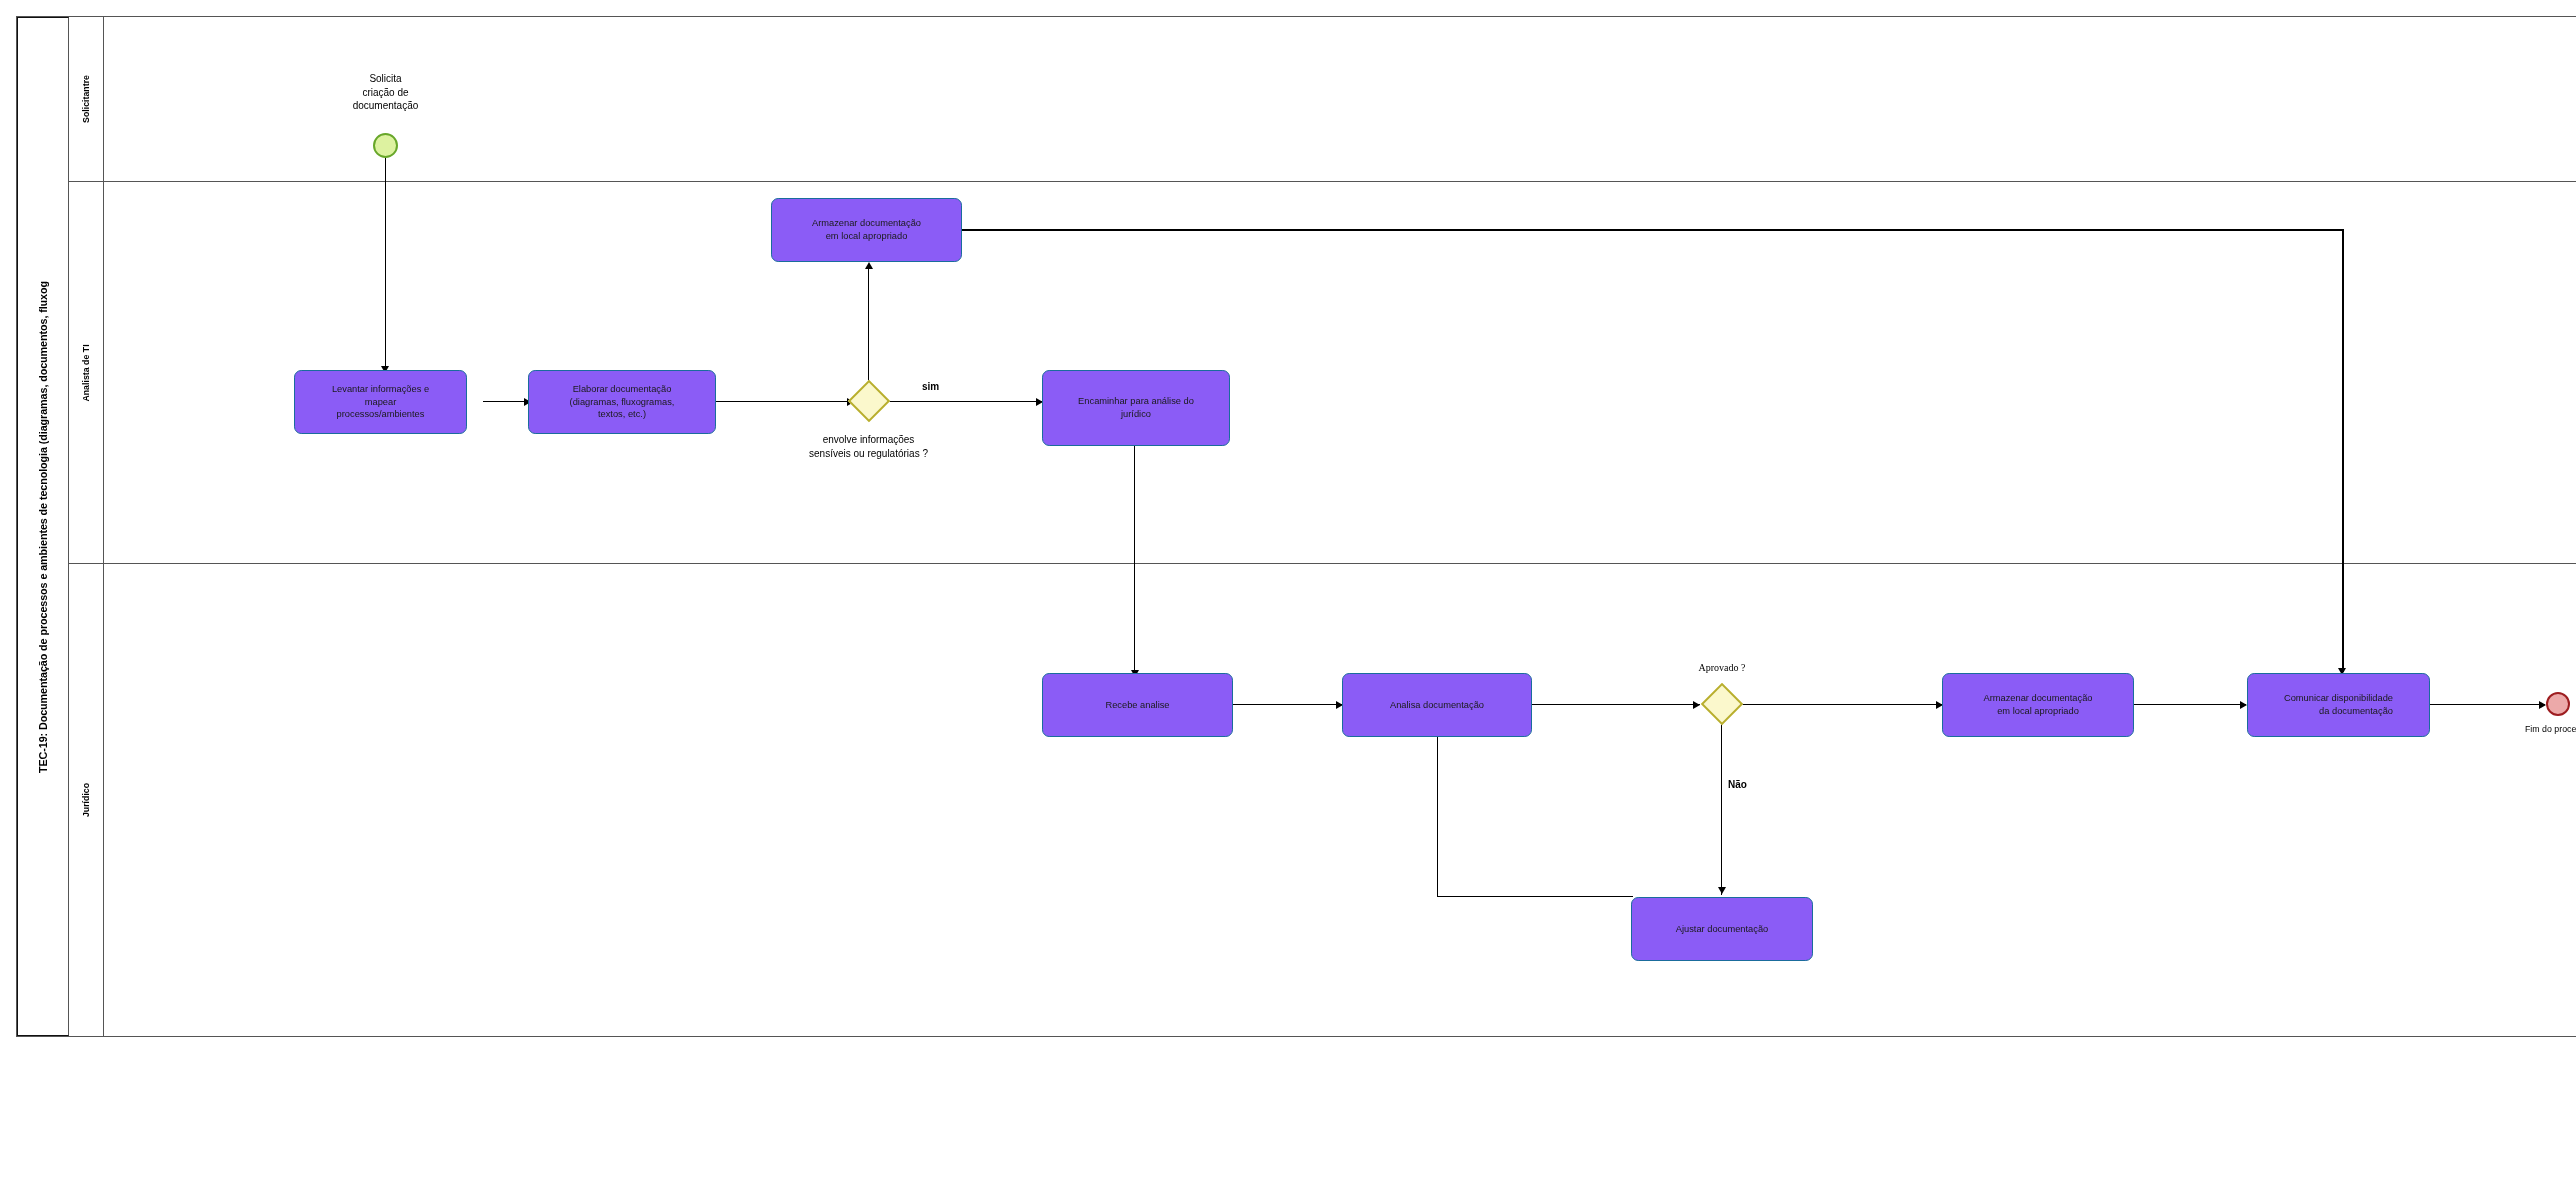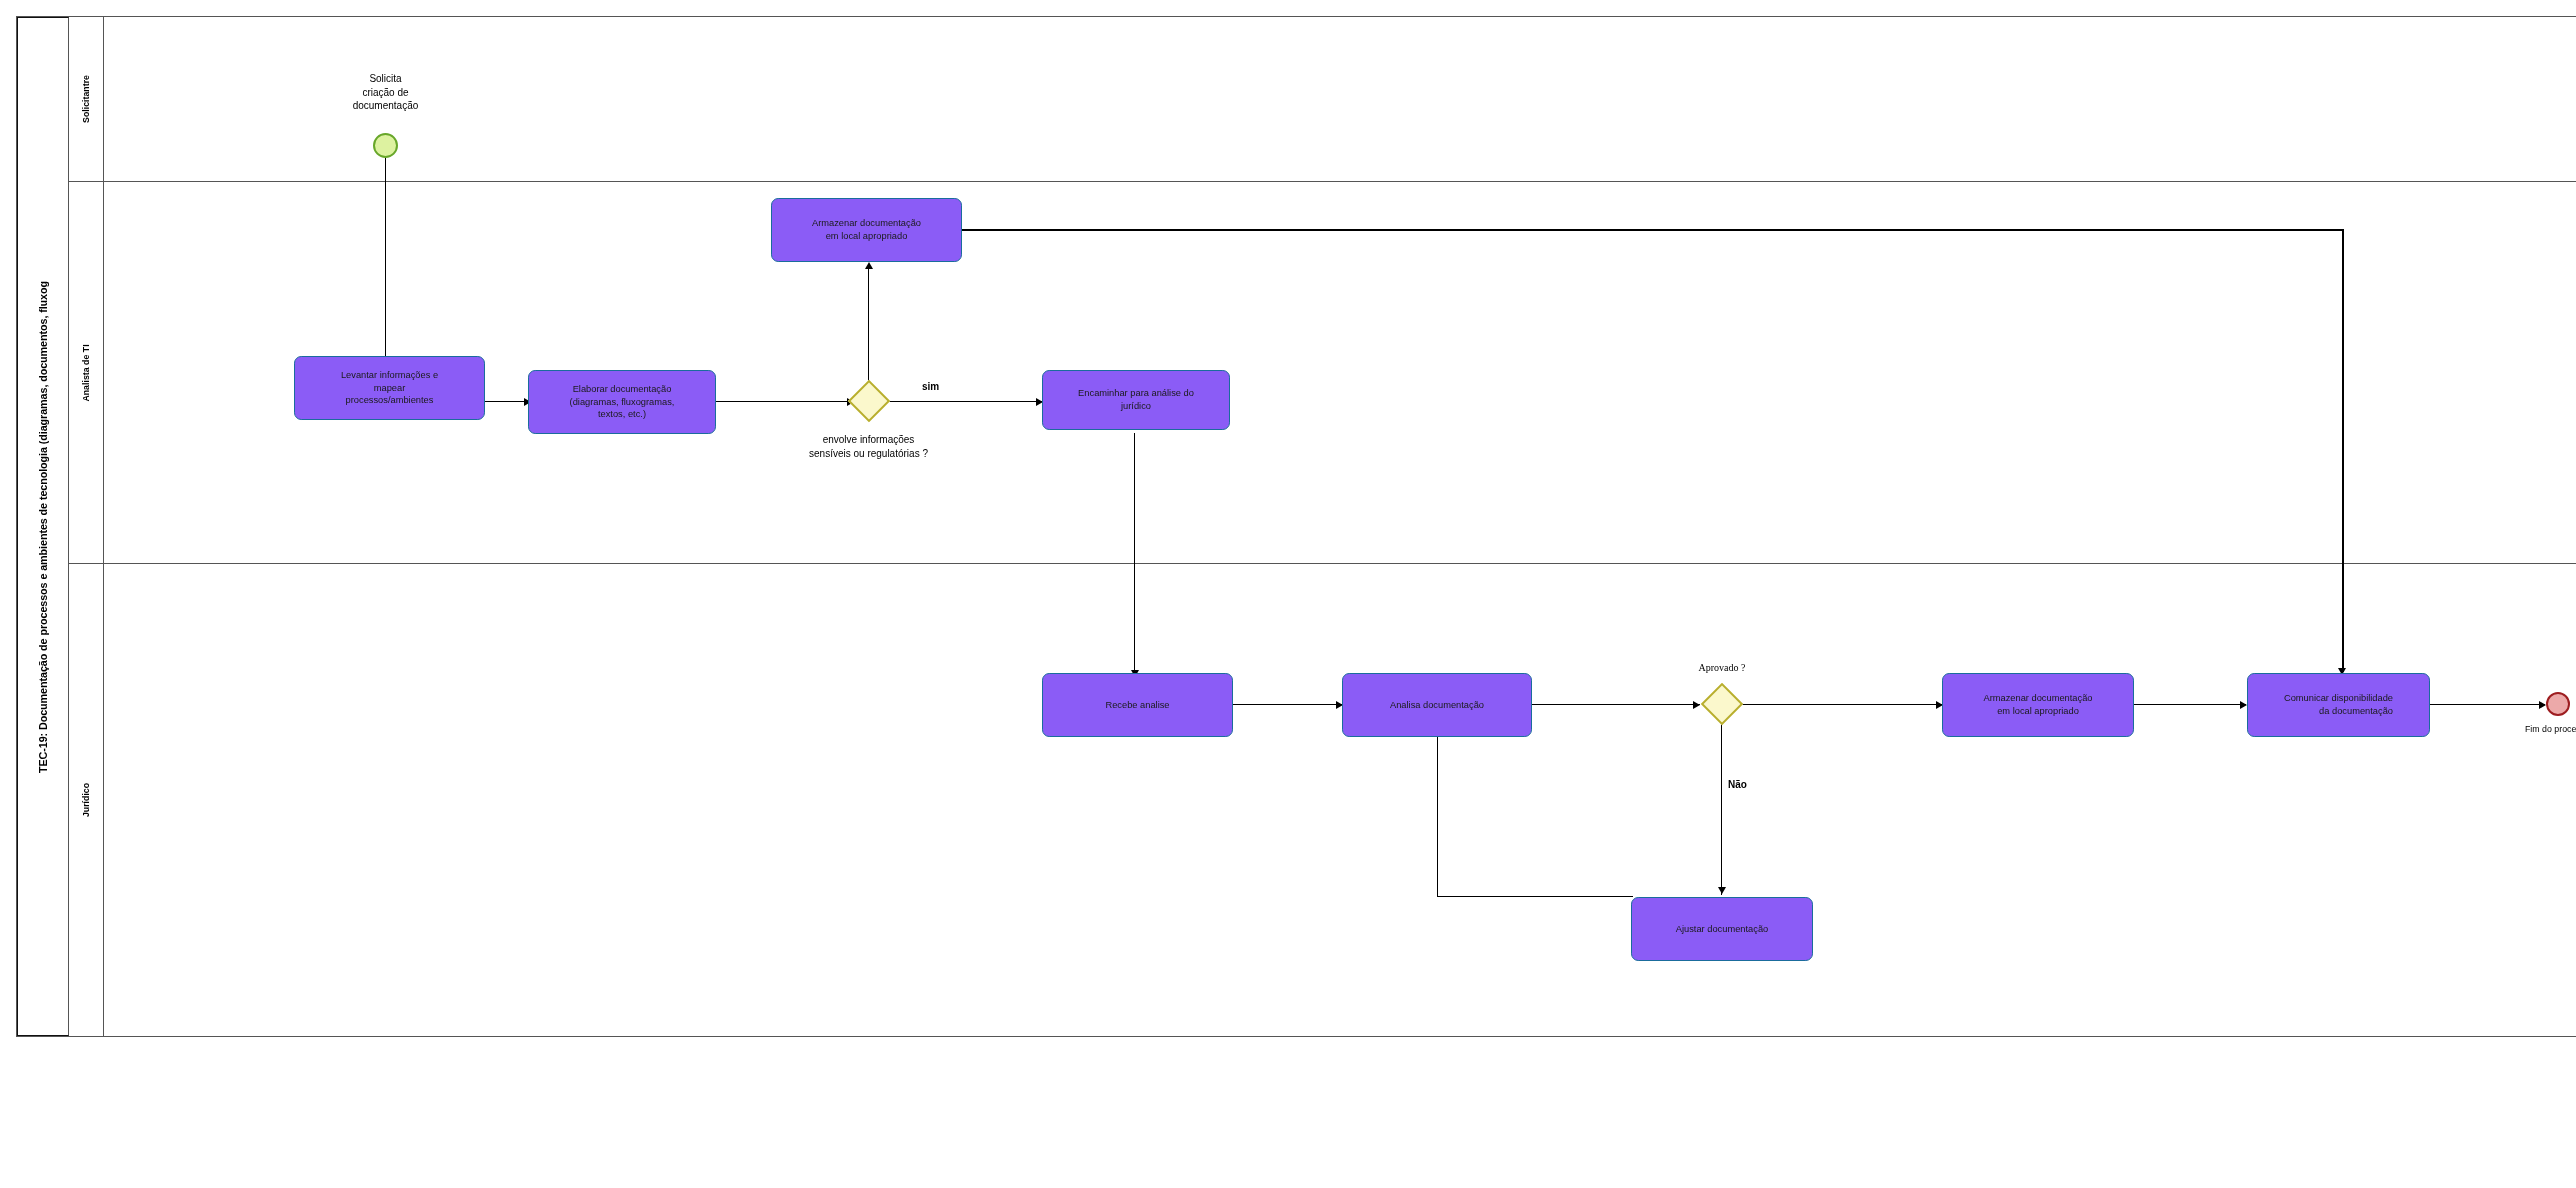--- a/index.html
+++ b/index.html
@@ -191,32 +191,32 @@
   <div class="arrow right" style="left:2539px; top:701px;"></div>
 
   <div class="label" style="left:334px; top:72px; width:103px;">Solicita
 criação de
 documentação</div>
   <div class="event start" style="left:373px; top:133px;"></div>
 
   <div class="event end" style="left:2546px; top:692px;"></div>
   <div class="label" style="left:2506px; top:724px; width:103px; font-size:8.8px;">Fim do processo</div>
 
-  <div class="task" style="left:294px; top:356px; width:191px; height:64px;">Levantar informações e
+  <div class="task" style="left:294px; top:370px; width:173px; height:64px;">Levantar informações e
 mapear
 processos/ambientes</div>
 
   <div class="task" style="left:528px; top:370px; width:188px; height:64px;">Elaborar documentação
 (diagramas, fluxogramas,
 textos, etc.)</div>
 
   <div class="task" style="left:771px; top:198px; width:191px; height:64px;">Armazenar documentação
 em local apropriado</div>
 
-  <div class="task" style="left:1042px; top:370px; width:188px; height:60px;">Encaminhar para análise do
+  <div class="task" style="left:1042px; top:370px; width:188px; height:76px;">Encaminhar para análise do
 jurídico</div>
 
   <div class="task" style="left:1042px; top:673px; width:191px; height:64px;">Recebe analise</div>
 
   <div class="task" style="left:1342px; top:673px; width:190px; height:64px;">Analisa documentação</div>
 
   <div class="task" style="left:1631px; top:865px; width:182px; height:64px;margin-top:32px;">Ajustar documentação</div>
 
   <div class="task" style="left:1942px; top:673px; width:192px; height:64px;">Armazenar documentação
 em local apropriado</div>

